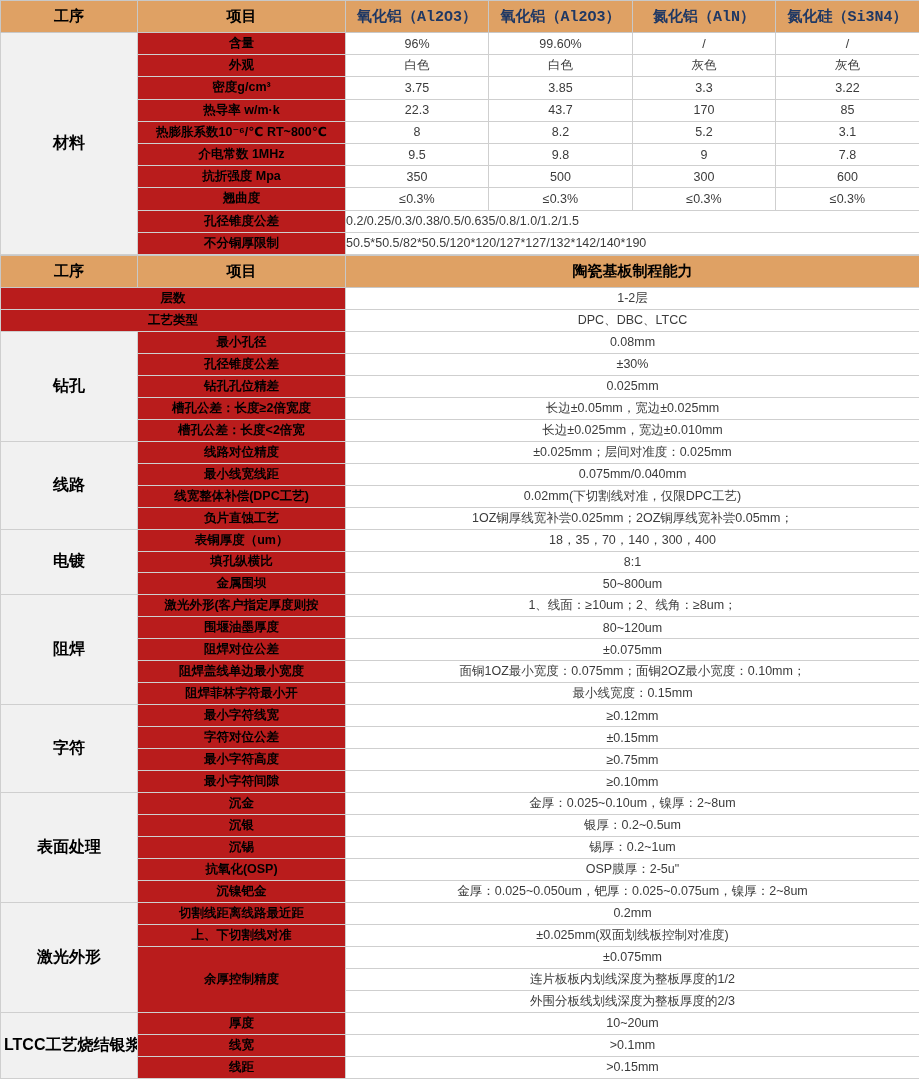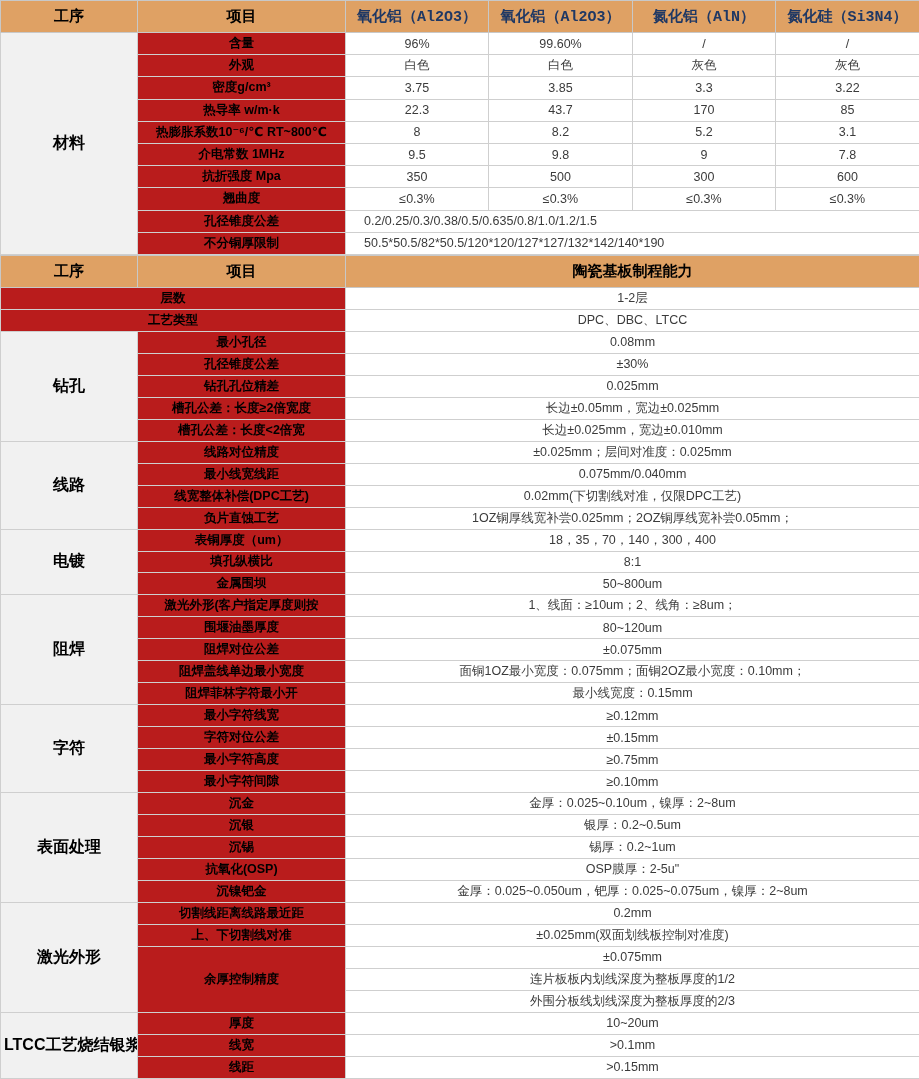--- a/index.html
+++ b/index.html
@@ -39,21 +39,21 @@
     background:#b91c1c;
     font-weight:bold;
     color:#000;
     font-size:12.5px;
   }
   td.val{
     background:#ffffff;
     color:#3b3b3b;
     font-size:12.5px;
   }
-  td.val.left{text-align:left;padding-left:18px;}
+  td.val.left{text-align:left;padding-left:0;}
 </style>
 </head>
 <body>
 
 <table id="t1">
   <colgroup>
     <col style="width:137px">
       <col style="width:208px">
     <col style="width:143px">
       <col style="width:144px">

